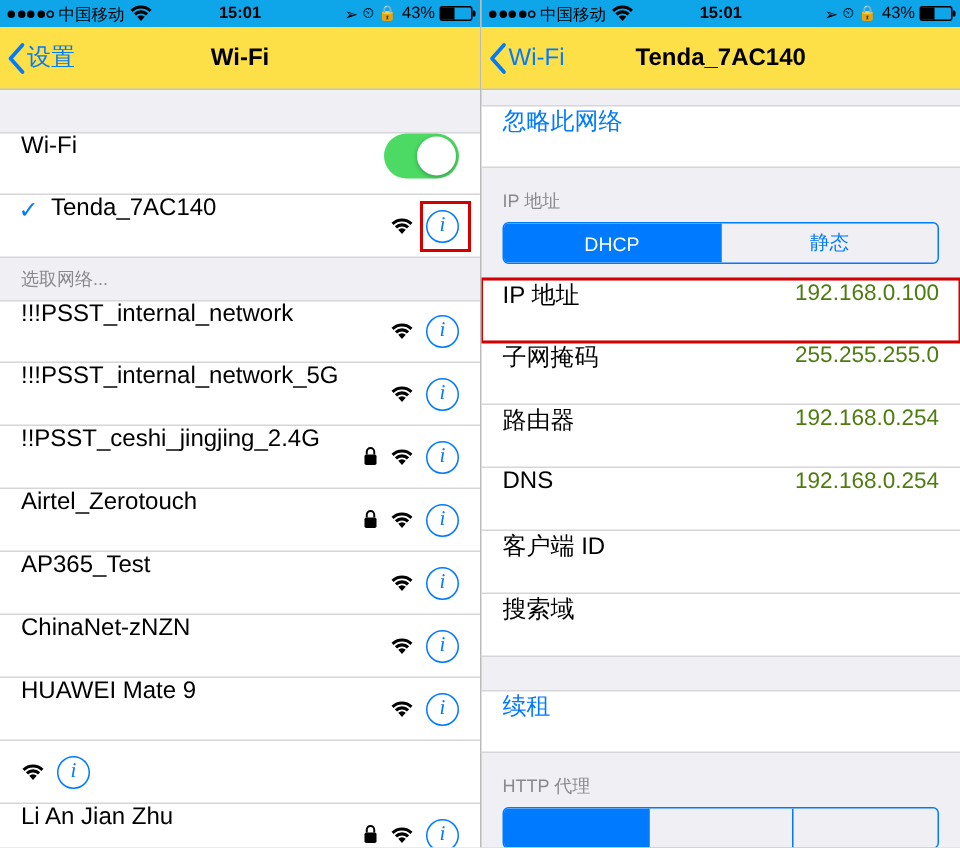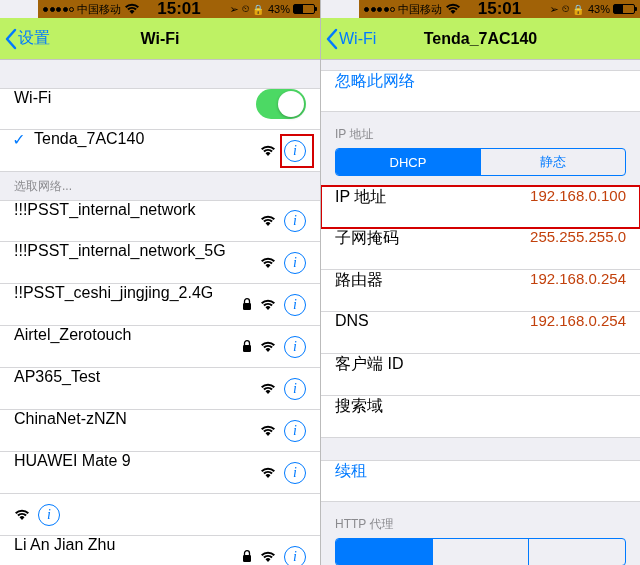--- a/index.html
+++ b/index.html
@@ -1,44 +1,44 @@
 <!DOCTYPE html>
 <html><head>
 <meta charset="utf-8">
 <style>
   * { margin:0; padding:0; box-sizing:border-box; font-family:-apple-system,"Helvetica Neue",Arial,sans-serif; -webkit-font-smoothing:antialiased; }
   html,body { width:640px; height:565px; background:#d9d9d9; overflow:hidden; }
   .app { display:flex; width:640px; height:565px; }
   .screen { width:320px; height:565px; background:#efeff4; display:flex; flex-direction:column; position:relative; }
   .screen + .screen { border-left:1px solid #bbb; }
   
-  .status { height:18px; background:#a16207; display:flex; align-items:center; font-size:11px; font-weight:500; color:#000; padding:0 5px; position:relative;margin-left:38px; }
+  .status { height:18px; background:#0ea5e9; display:flex; align-items:center; font-size:11px; font-weight:500; color:#000; padding:0 5px; position:relative; }
   .s-left { display:flex; align-items:center; gap:3px; }
   .dots { display:flex; gap:1.5px; }
   .dot { width:5px; height:5px; border-radius:50%; border:0.8px solid #000; }
   .dot.f { background:#000; }
-  .s-time { position:absolute; left:50%; transform:translateX(-50%); font-size:17px; font-weight:600;}
+  .s-time { position:absolute; left:50%; transform:translateX(-50%); font-size:11px; font-weight:600;}
   .s-right { margin-left:auto; display:flex; align-items:center; gap:3px; }
   .batt { width:22px; height:10px; border:1px solid #000; border-radius:2px; position:relative; }
   .batt::after { content:""; position:absolute; right:-3px; top:2px; width:2px; height:4px; background:#000; border-radius:0 1px 1px 0;}
   .batt i { display:block; height:100%; width:43%; background:#000; }
   
-  .nav { height:42px; background:#bef264; border-bottom:1px solid #c3c3c5; display:flex; align-items:center; position:relative; }
+  .nav { height:42px; background:#fde047; border-bottom:1px solid #c3c3c5; display:flex; align-items:center; position:relative; }
   .back { display:flex; align-items:center; color:#007aff; font-size:16px; padding-left:4px; cursor:pointer;}
   .back svg { width:14px; height:22px; }
   .nav-title { position:absolute; left:50%; transform:translateX(-50%); font-size:16px; font-weight:600; color:#000;}
   .content { flex:1; overflow:hidden; }
   .gap { height:28px; }
   .gap.sm { height:10px; }
   .sec-header { font-size:12px; color:#8a8a8e; padding:6px 14px 5px; }
   .row { background:#fff; min-height:42px; display:flex; padding:0 14px; border-bottom:0.5px solid #d6d6d9; font-size:16px; color:#000; position:relative;}
   .row:first-of-type { border-top:0.5px solid #d6d6d9; }
   .row.first-top { border-top:0.5px solid #d6d6d9; }
   .row .label { flex:1; overflow:hidden; text-overflow:ellipsis; white-space:nowrap; }
-  .row .val { color:#c2410c; font-size:15px; }
+  .row .val { color:#4d7c0f; font-size:15px; }
   .row .icons { display:flex; align-items:center; gap:8px; }
   .check { width:18px; text-align:center; color:#007aff; margin-left:-4px; margin-right:6px; }
   .info { width:22px; height:22px; border:1.5px solid #007aff; border-radius:50%; color:#007aff; display:flex; align-items:center; justify-content:center; font-family:Georgia,serif; font-style:italic; font-size:14px; line-height:1; cursor:pointer;}
   .redbox { position:absolute; border:2px solid #d40000; pointer-events:none; }
   
   .toggle { width:50px; height:30px; background:#4cd964; border-radius:15px; position:relative; }
   .toggle i { position:absolute; right:2px; top:2px; width:26px; height:26px; background:#fff; border-radius:50%; box-shadow:0 1px 3px rgba(0,0,0,.3);}
   
   .wifi-i { width:16px; height:12px; position:relative; }
   .wifi-i svg { width:16px; height:12px; display:block;}

